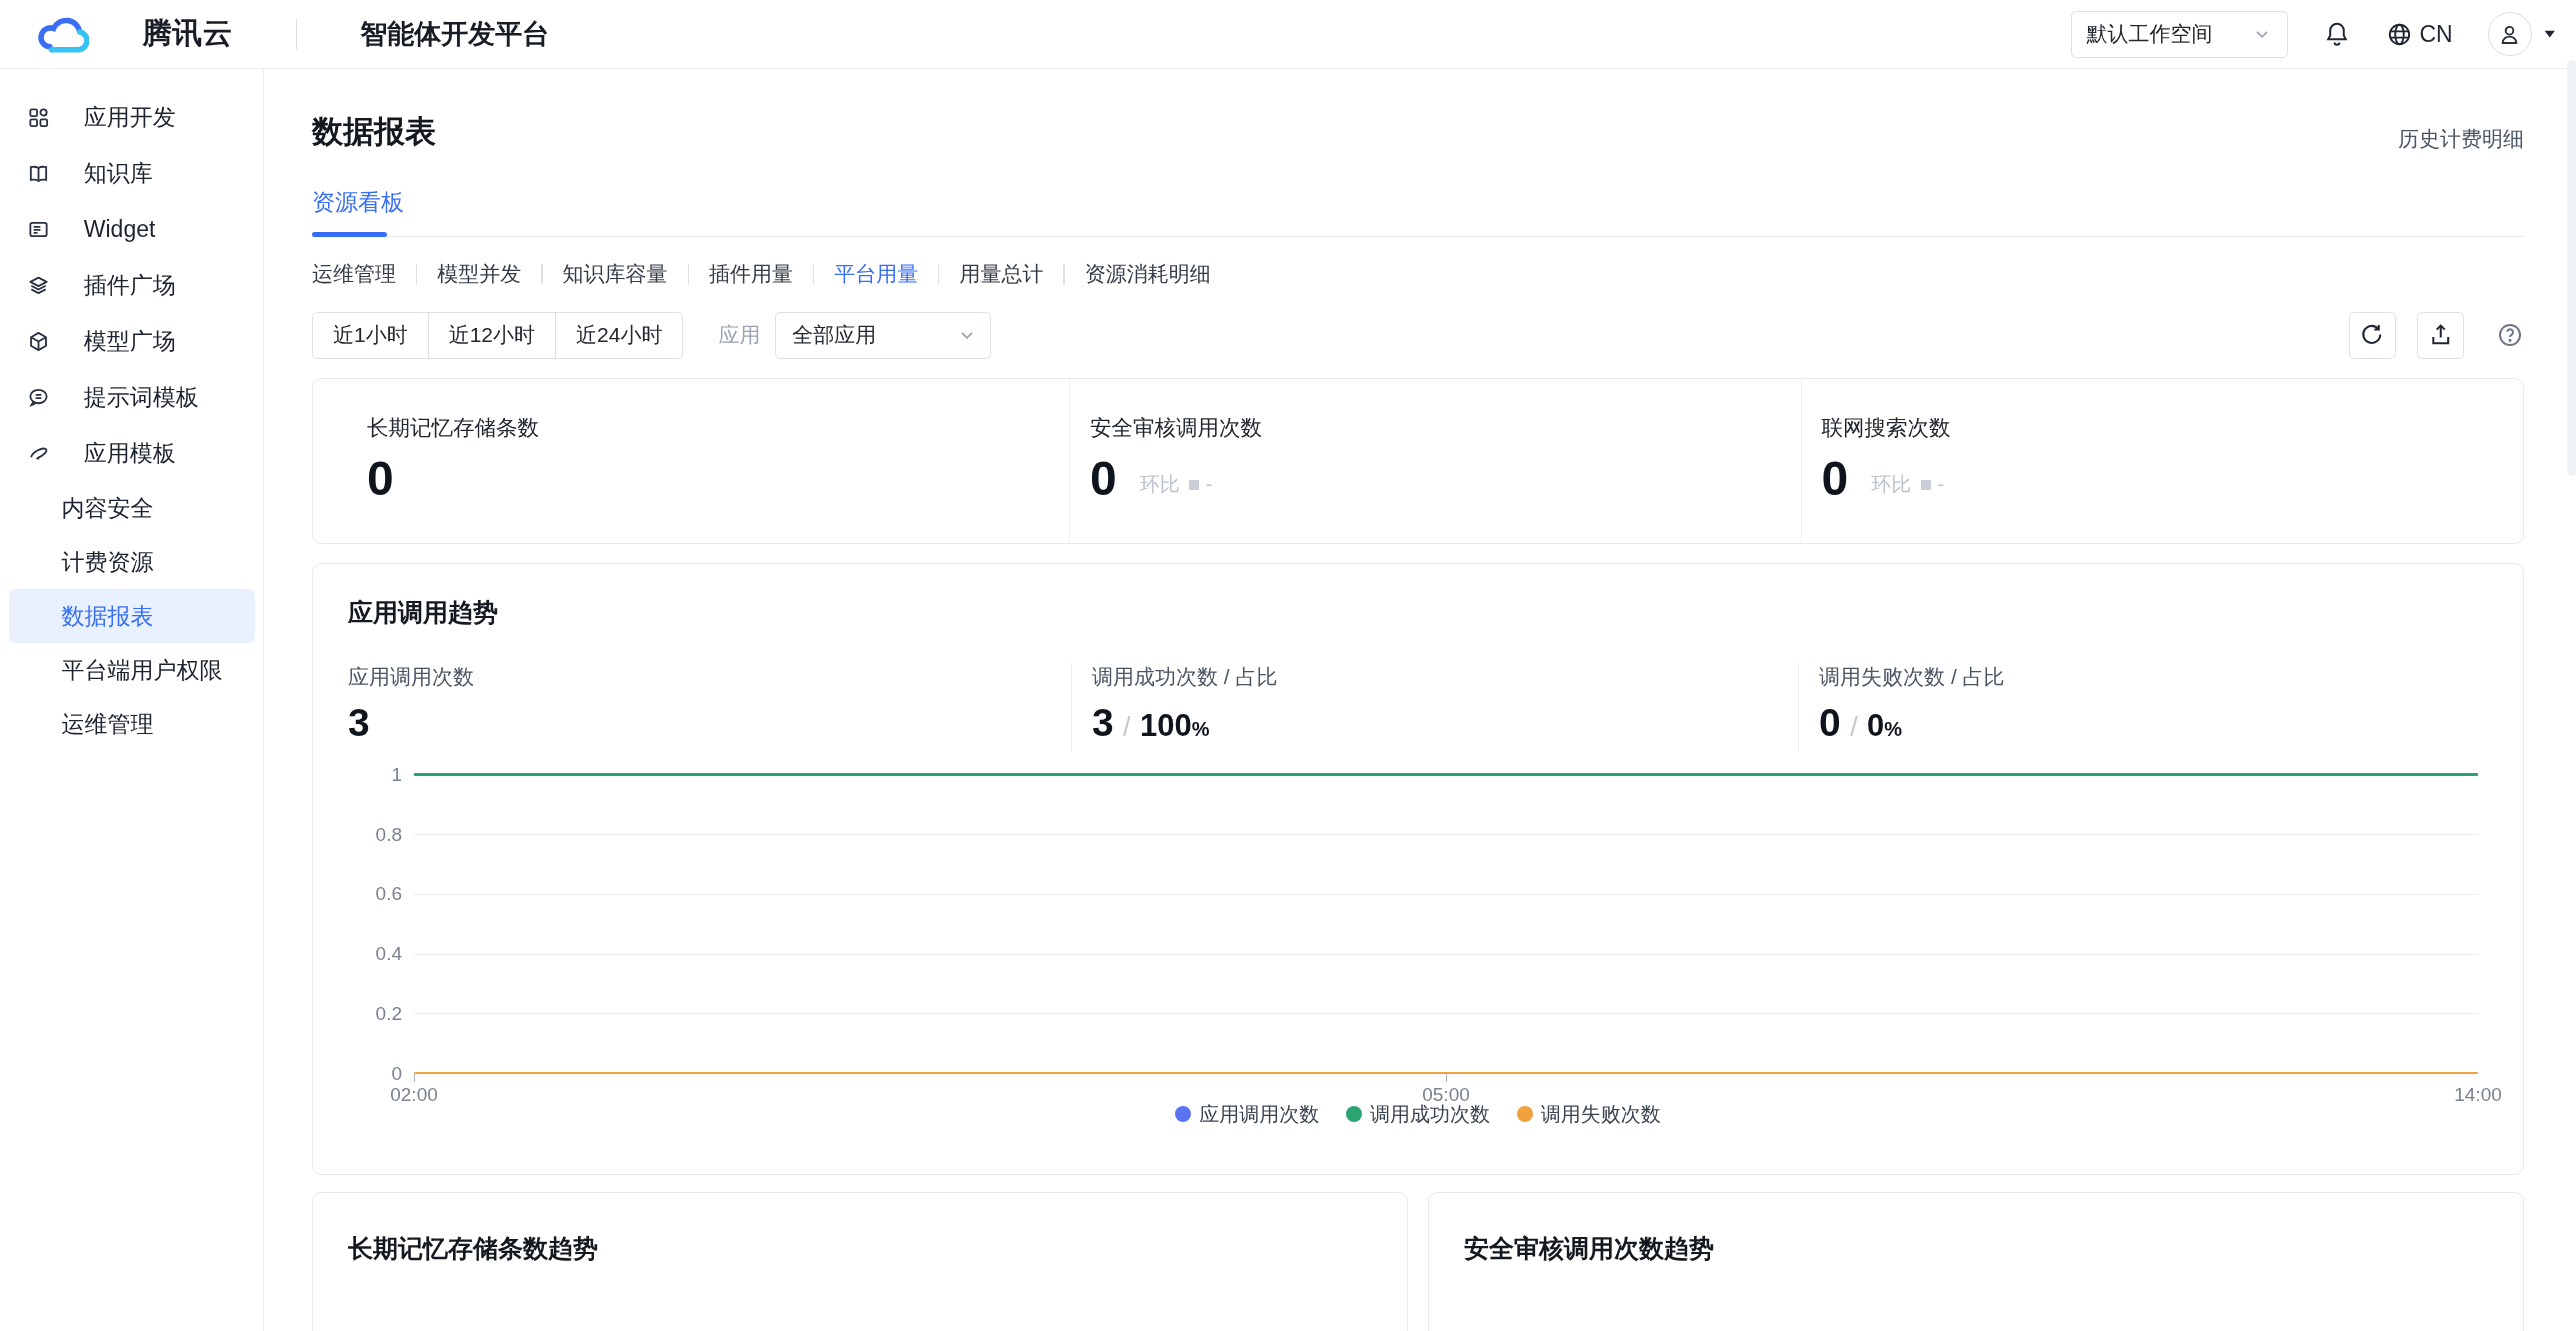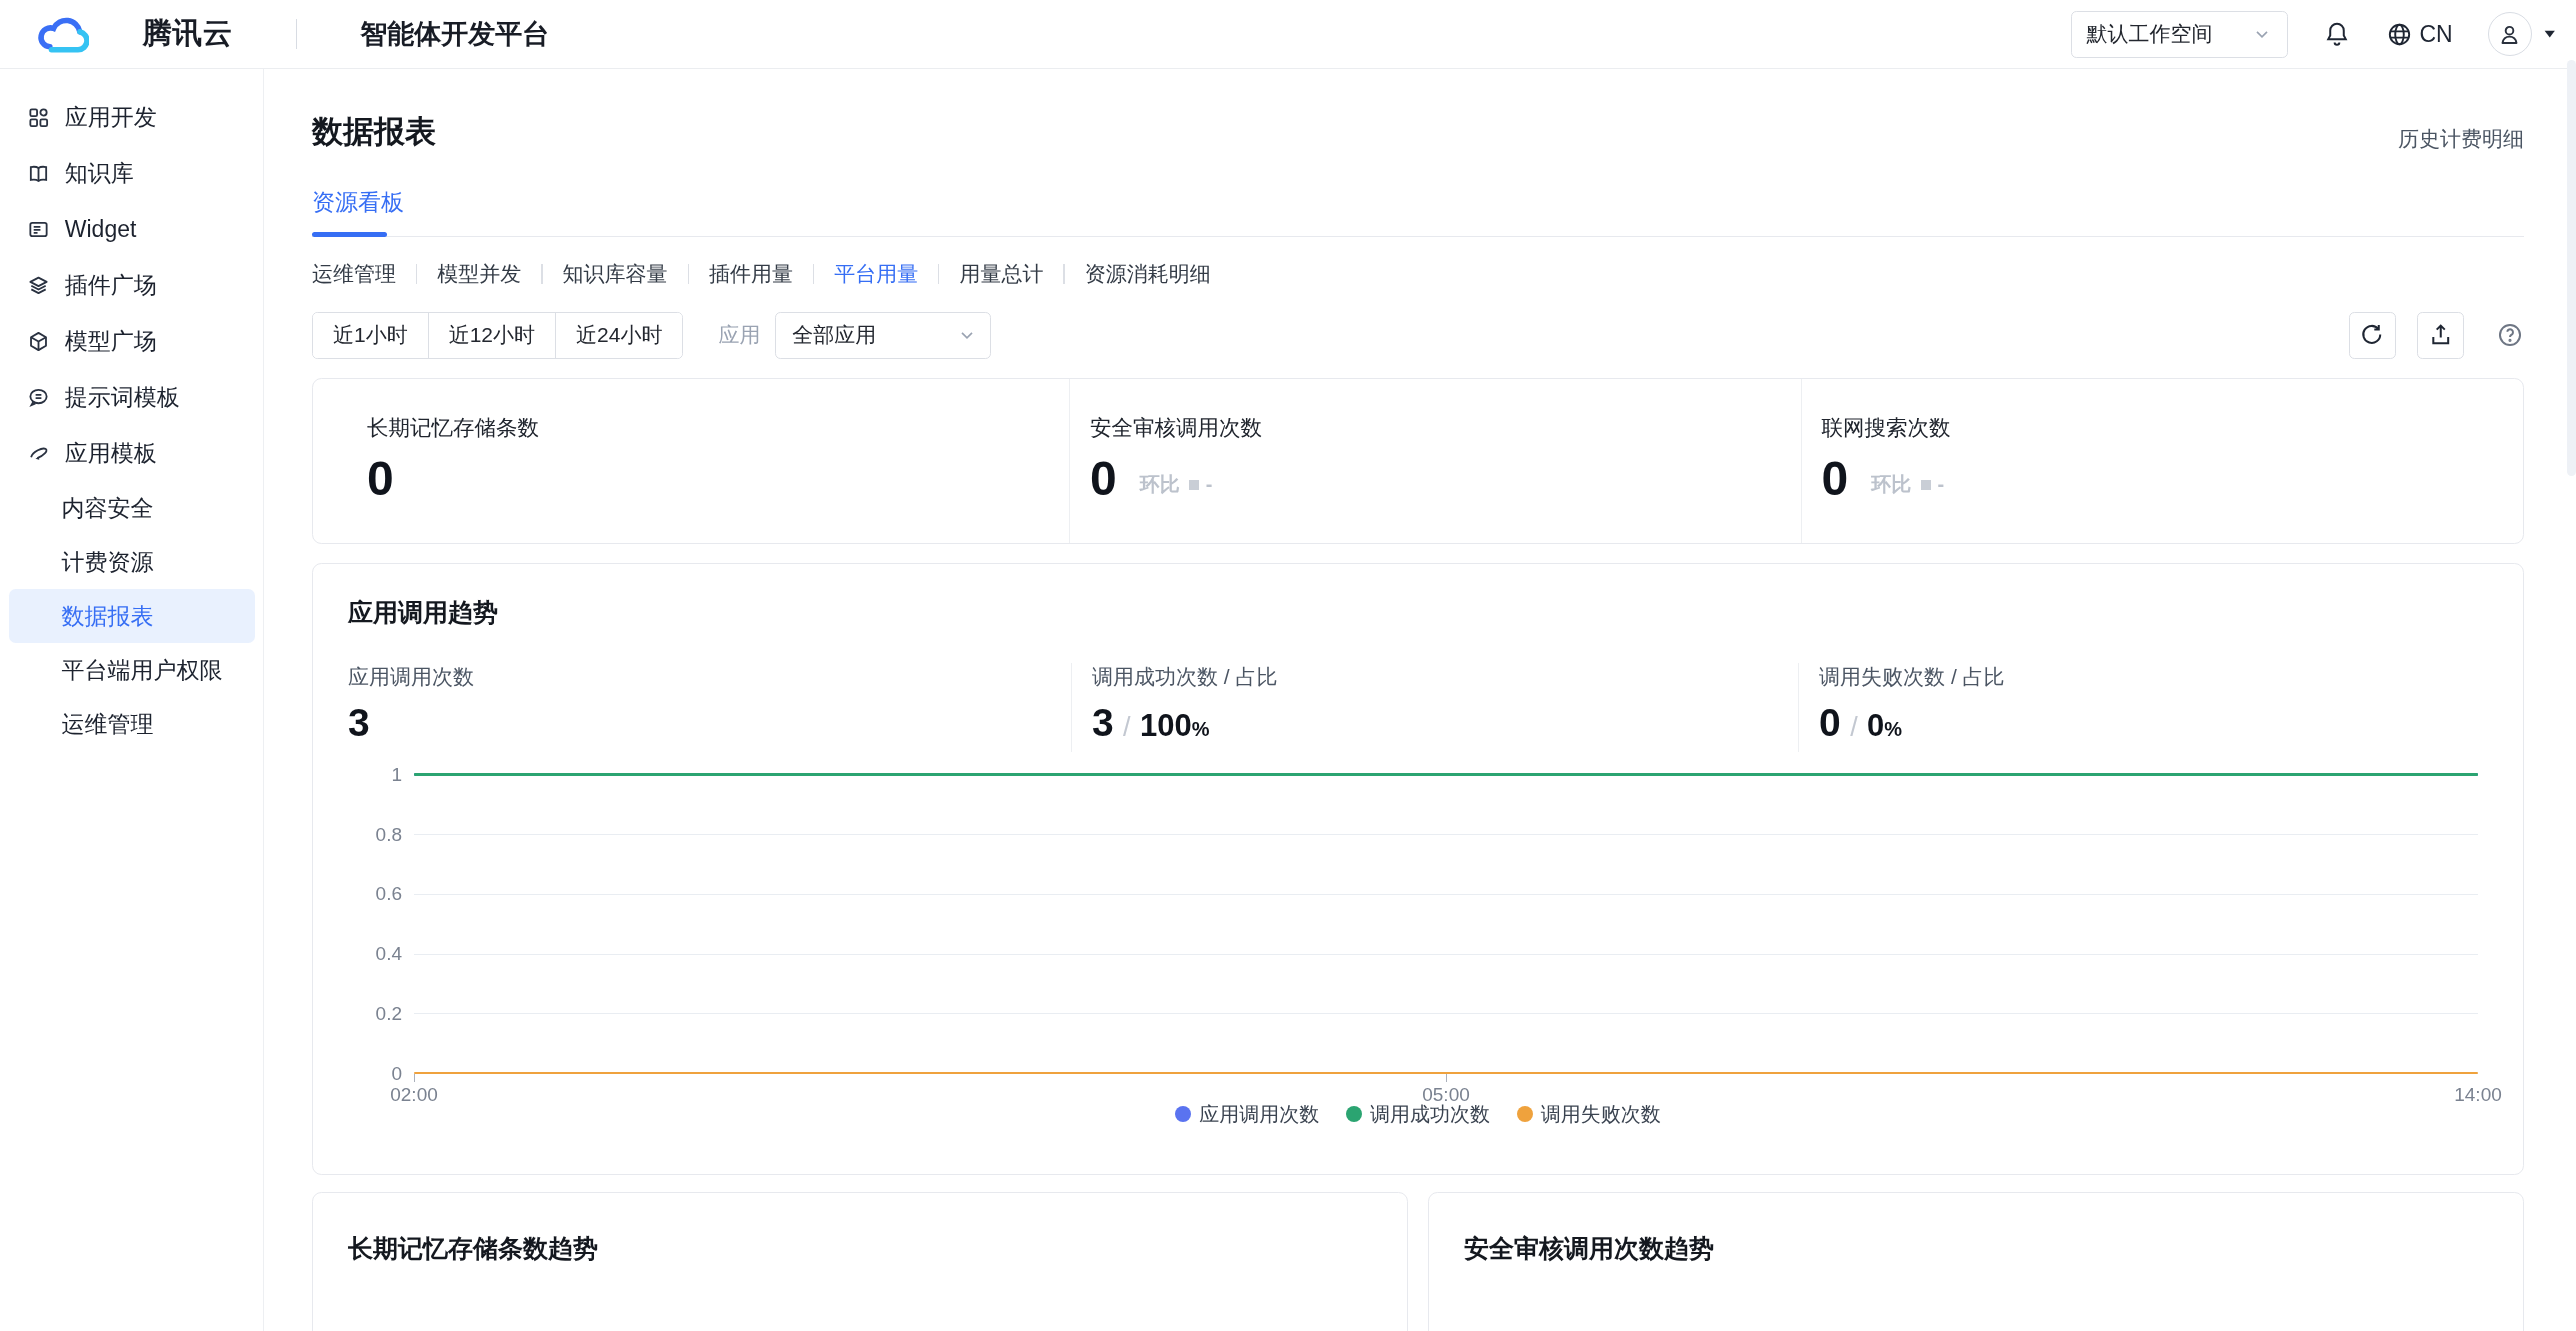--- a/index.html
+++ b/index.html
@@ -18,21 +18,21 @@
   .header-right { display:flex; align-items:center; }
   .workspace-select { width:217px; height:47px; border:1.3px solid #dcdfe5; border-radius:5.4px; display:flex; align-items:center; justify-content:space-between; padding:0 14.8px; font-size:21px; color:#23272f; cursor:pointer; }
   .hdr-bell { margin-left:35px; color:#1f2633; }
   .hdr-locale { display:flex; align-items:center; margin-left:35px; font-size:23px; color:#1f2633; cursor:pointer; }
   .hdr-locale .icn { margin-right:6.7px; }
   .avatar { width:44px; height:44px; border-radius:50%; border:1.3px solid #d9dde4; display:flex; align-items:center; justify-content:center; margin-left:35px; color:#2a313d; cursor:pointer; }
   .hdr-caret { margin-left:9.4px; cursor:pointer; }
 
   
   .sidebar { position:absolute; left:0; top:69px; bottom:0; width:264px; background:#fff; border-right:1.3px solid #edeff2; padding-top:20px; z-index:20; }
-  .side-item { height:56px; display:flex; align-items:center; padding:0 20px 0 27px; font-size:23px; color:#1c222e; cursor:pointer; }
+  .side-item { height:56px; display:flex; align-items:center; padding:0 20px 0 27px; font-size:23px; color:#1c222e; cursor:pointer;gap:19px; }
   .side-item .icn { width:23px; margin-right:14.8px; color:#2a3241; }
   .side-item .lbl { flex:1; }
   .side-item .chev { color:#555d6a; }
   .side-sub { height:54px; display:flex; align-items:center; margin:0 8px 0 9.4px; padding-left:52px; font-size:23px; color:#1c222e; border-radius:6.7px; cursor:pointer; }
   .side-sub.active { background:#e9f1fe; color:#366ef4; }
   .side-collapse { position:absolute; left:0; bottom:14.8px; height:54px; display:flex; align-items:center; padding-left:27px; font-size:23px; color:#1c222e; cursor:pointer; width:100%; }
   .side-collapse .icn { width:23px; margin-right:17.5px; color:#2a3241; }
 
   
   .main { position:absolute; left:264px; top:69px; width:2302px; bottom:0; background:#fff; padding:0 42px 0 48px; }
@@ -62,21 +62,21 @@
 
   
   .summary-card { margin-top:19px; height:166px; border:1.3px solid #e7e9ee; border-radius:9.4px; display:flex; align-items:stretch;gap:20px; }
   .sum-col { padding:34px 0 0 54px; position:relative; }
   .sum-col:nth-child(1){ width:33.9%; }
   .sum-col:nth-child(2){ width:32.8%; border-left:1.3px solid #edeff2; padding-left:20px; }
   .sum-col:nth-child(3){ width:33.3%; border-left:1.3px solid #edeff2; padding-left:20px; }
   .sum-label { font-size:21.5px; color:#20252e; }
   .sum-value-row { margin-top:13.4px; display:flex; align-items:center; }
   .sum-value { font-size:48px; font-weight:700; color:#10141c; line-height:1; }
-  .ratio { display:flex; align-items:center; margin-left:23px; margin-top:12px; color:#bcc2cc; font-size:20px;font-weight:bold; }
+  .ratio { display:flex; align-items:center; margin-left:23px; margin-top:12px; color:#bcc2cc; font-size:20px; }
   .ratio .sq { width:10px; height:10px; background:#c9ced6; margin:0 6.7px 0 9.4px; }
 
   
   .trend-card { margin-top:19px; height:612px; border:1.3px solid #e7e9ee; border-radius:9.4px; position:relative; }
   .trend-title { font-size:25px; font-weight:700; color:#14181f; padding:32px 0 0 35px; }
   .trend-stats { display:flex; margin-top:34px; height:89px; }
   .t-col { padding-left:35px; }
   .t-col:nth-child(1){ width:34.3%; }
   .t-col:nth-child(2){ width:32.9%; border-left:1.3px solid #edeff2; padding-left:20px; }
   .t-col:nth-child(3){ width:32.8%; border-left:1.3px solid #edeff2; padding-left:20px; }

